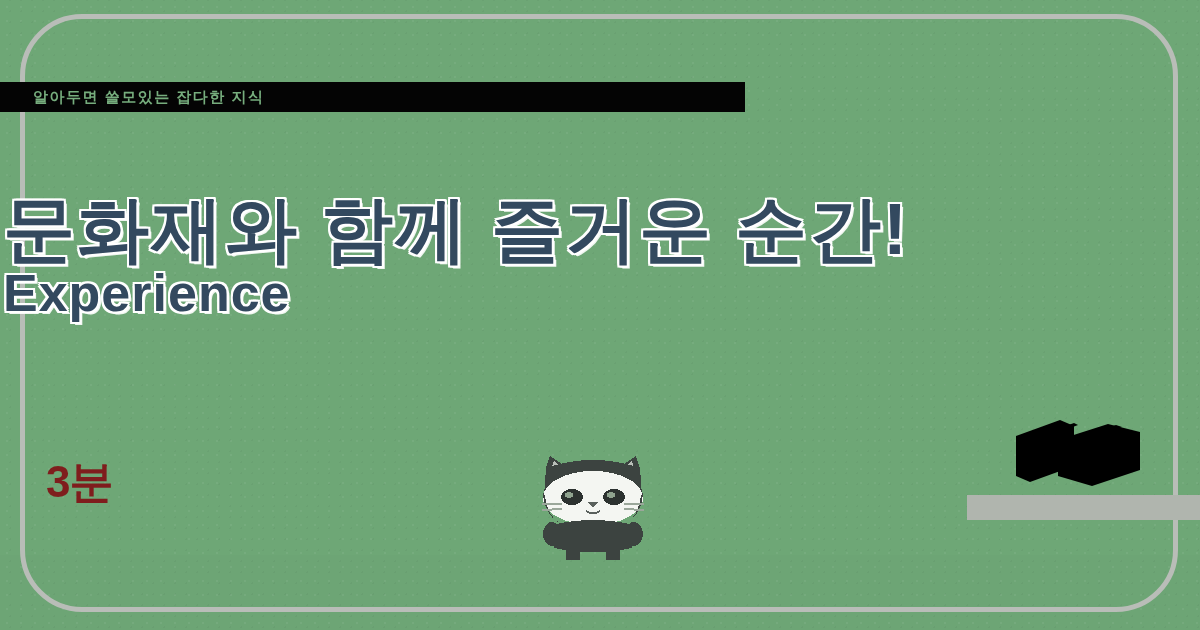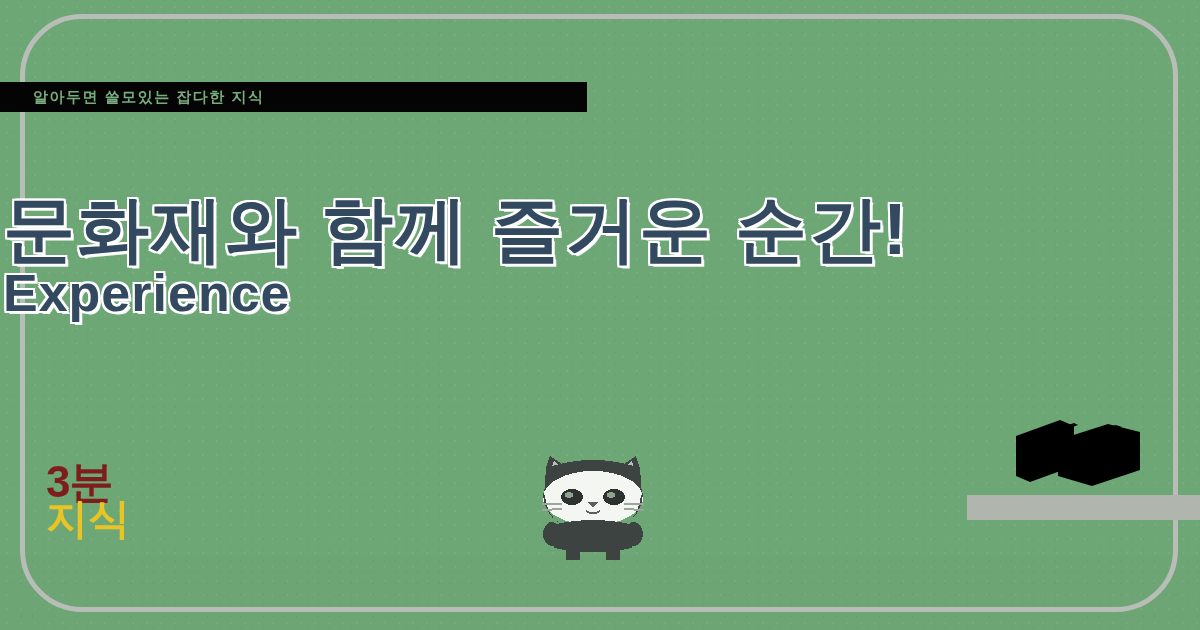--- a/index.html
+++ b/index.html
@@ -43,21 +43,21 @@
     width:1158px; height:598px;
     border:5px solid #b9bdb8;
     border-radius:62px;
     pointer-events:none;
   }
 
   
   #banner {
     position:absolute;
     left:0; top:82px;
-    width:587px; height:30px;
+    width:745px; height:30px;
     background:#040404;
     display:flex;
     align-items:center;
   }
   #banner-text {
     color:#76ad7d;
     font-size:15px;
     font-weight:bold;
     letter-spacing:1.5px;
     margin-left:33px;
@@ -133,21 +133,20 @@
     <span id="banner-text">알아두면 쓸모있는 잡다한 지식</span>
   </div>
 
   <div id="headline">
     <span class="hl-line" id="hl-kr">문화재와 함께 즐거운 순간!</span>
     <span class="hl-line" id="hl-en">Experience</span>
   </div>
 
   <div id="brand">
     <span id="brand-top">3분</span>
-    <span id="brand-bottom">지식</span>
   </div>
 
   <div id="shelf"></div>
 
   <svg id="books" viewBox="0 0 132 72" xmlns="http://www.w3.org/2000/svg">
 
     <path d="M4 22 L48 6 L62 12 L62 52 L18 68 L4 62 Z" fill="#000000"></path>
     <path d="M20 24 L62 9 L66 11 L24 27 Z" fill="#000000"></path>
 
     <path d="M46 26 L96 10 L128 18 L128 56 L80 72 L46 62 Z" fill="#000000"></path>

